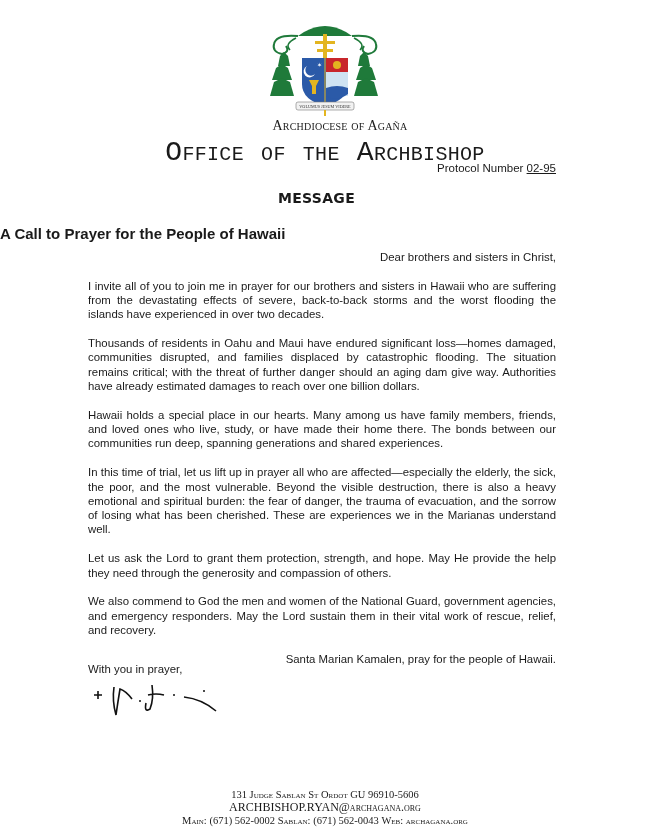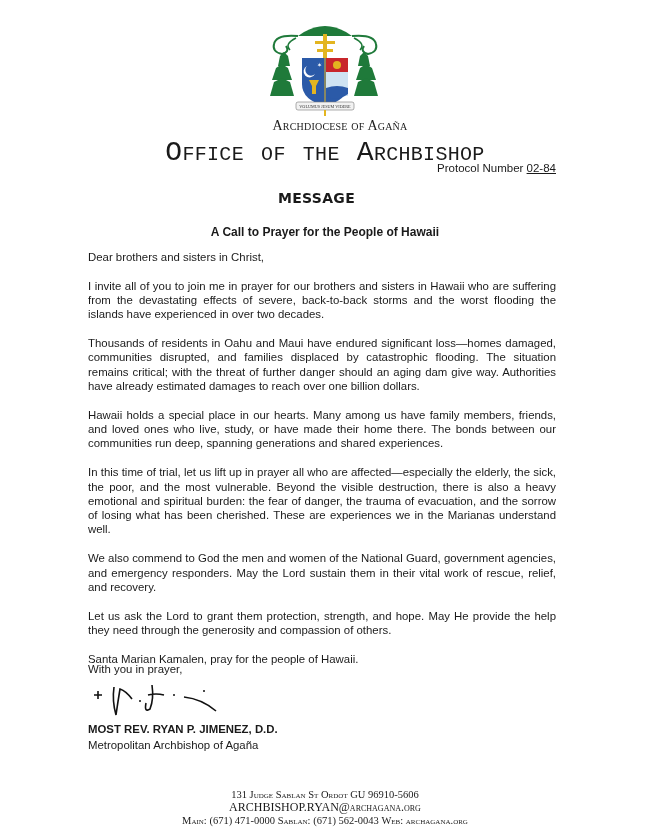--- a/index.html
+++ b/index.html
@@ -7,26 +7,26 @@
   .page { position: absolute; left: 0; top: 0; width: 650px; height: 840px; background: #fff; }
   .crest { position: absolute; left: 266px; top: 22px; width: 118px; height: 96px; }
   .hdr-small { position: absolute; left: 15px; width: 650px; top: 118px; text-align: center;
     font-family: "Liberation Serif", serif; font-size: 14px; letter-spacing: 0.2px; }
   .hdr-large { position: absolute; left: 0; width: 650px; top: 137px; text-align: center;
     font-family: "Liberation Serif", serif; font-size: 18px; letter-spacing: 0.3px; }
   .protocol { position: absolute; right: 94px; top: 162px; font-family: "Liberation Sans", sans-serif; font-size: 11.5px; }
   .protocol .num { text-decoration: underline; }
   .title { position: absolute; left: 0; width: 633px; top: 190px; text-align: center;
     font-family: "DejaVu Sans", sans-serif; font-weight: bold; font-size: 14px; letter-spacing: 0.3px; }
-  .subtitle { position: absolute; left: 0; width: 650px; top: 225px; text-align: center;
-    font-family: "Liberation Sans", sans-serif; font-weight: bold; font-size: 12px; }
+  .subtitle { position: absolute; left: 0; width: 650px; top: 225px; text-align: left;
+    font-family: "Liberation Sans", sans-serif; font-weight: bold; font-size: 15px; }
   .body { position: absolute; left: 88px; width: 468px; top: 250px;
     font-family: "Liberation Sans", sans-serif; font-size: 11.4px; line-height: 14.3px; }
   .body p { margin: 0 0 14.5px 0; text-align: justify; }
-  .body p.nj { text-align: left; }
+  .body p.nj { text-align: right; }
   .closing { position: absolute; left: 88px; top: 663px; font-family: "Liberation Sans", sans-serif; font-size: 11.4px; }
   .sig { position: absolute; left: 92px; top: 681px; width: 130px; height: 38px; }
   .signer { position: absolute; left: 88px; top: 721px; font-family: "Liberation Sans", sans-serif; font-size: 11.4px; line-height: 16px; }
   .signer .name { font-weight: bold; }
   .footer { position: absolute; left: 0; width: 650px; top: 788px; text-align: center;
     font-family: "Liberation Serif", serif; font-size: 10.5px; line-height: 13px; }
   .footer .sc { font-variant: small-caps; }
   .footer .l2 { font-size: 12px; }
 </style>
 </head>
@@ -73,61 +73,57 @@
 
   <div class="hdr-small">
     <span style="font-variant: small-caps;">Archdiocese of Agaña</span>
   </div>
   <div class="hdr-large">
     <span style="font-variant: small-caps; font-size:28px;font-family:Liberation Mono, monospace;">Office of the Archbishop</span>
   </div>
 
   <div class="protocol">
     <span>Protocol Number</span>
-    <span class="num">02-84</span>
+    <span class="num">02-95</span>
   </div>
 
   <div class="title">MESSAGE</div>
   <div class="subtitle">A Call to Prayer for the People of Hawaii</div>
 
   <div class="body">
     <p class="nj">Dear brothers and sisters in Christ,</p>
     <p>I invite all of you to join me in prayer for our brothers and sisters in Hawaii who are suffering from the devastating effects of severe, back-to-back storms and the worst flooding the islands have experienced in over two decades.</p>
     <p>Thousands of residents in Oahu and Maui have endured significant loss—homes damaged, communities disrupted, and families displaced by catastrophic flooding. The situation remains critical; with the threat of further danger should an aging dam give way. Authorities have already estimated damages to reach over one billion dollars.</p>
     <p>Hawaii holds a special place in our hearts. Many among us have family members, friends, and loved ones who live, study, or have made their home there. The bonds between our communities run deep, spanning generations and shared experiences.</p>
     <p>In this time of trial, let us lift up in prayer all who are affected—especially the elderly, the sick, the poor, and the most vulnerable. Beyond the visible destruction, there is also a heavy emotional and spiritual burden: the fear of danger, the trauma of evacuation, and the sorrow of losing what has been cherished. These are experiences we in the Marianas understand well.</p>
+    <p>Let us ask the Lord to grant them protection, strength, and hope. May He provide the help they need through the generosity and compassion of others.</p>
     <p>We also commend to God the men and women of the National Guard, government agencies, and emergency responders. May the Lord sustain them in their vital work of rescue, relief, and recovery.</p>
-    <p>Let us ask the Lord to grant them protection, strength, and hope. May He provide the help they need through the generosity and compassion of others.</p>
     <p class="nj">Santa Marian Kamalen, pray for the people of Hawaii.</p>
   </div>
 
   <div class="closing">With you in prayer,</div>
 
   <svg class="sig" viewBox="0 0 130 38">
     <path d="M2 14 H10 M6 10 V18" stroke="#111" stroke-width="1.6" fill="none"></path>
     <path d="M22 6 Q20 20 24 34 Q26 20 28 8 Q34 10 40 18" stroke="#111" stroke-width="1.6" fill="none"></path>
     <circle cx="48" cy="20" r="1" fill="#111"></circle>
     <path d="M60 4 Q62 18 58 28 Q52 32 54 22 M56 14 Q64 12 72 14" stroke="#111" stroke-width="1.6" fill="none"></path>
     <circle cx="82" cy="14" r="1" fill="#111"></circle>
     <path d="M92 16 Q110 18 124 30" stroke="#111" stroke-width="1.6" fill="none"></path>
     <circle cx="112" cy="10" r="1" fill="#111"></circle>
   </svg>
 
-  <div class="signer">
-    <div class="name">MOST REV. RYAN P. JIMENEZ, D.D.</div>
-    <div>Metropolitan Archbishop of Agaña</div>
-  </div>
 
   <div class="footer">
     <div class="sc">131 Judge Sablan St Ordot GU 96910-5606</div>
     <div class="l2">
       <span>ARCHBISHOP.RYAN</span><span class="sc">@archagana.org</span>
     </div>
     <div>
       <span class="sc">Main:</span>
-      <span>(671) 471-0000</span>
+      <span>(671) 562-0002</span>
       <span class="sc">Sablan:</span>
       <span>(671) 562-0043</span>
       <span class="sc">Web:</span>
       <span class="sc">archagana.org</span>
     </div>
   </div>
 </div>
 
 </body></html>

